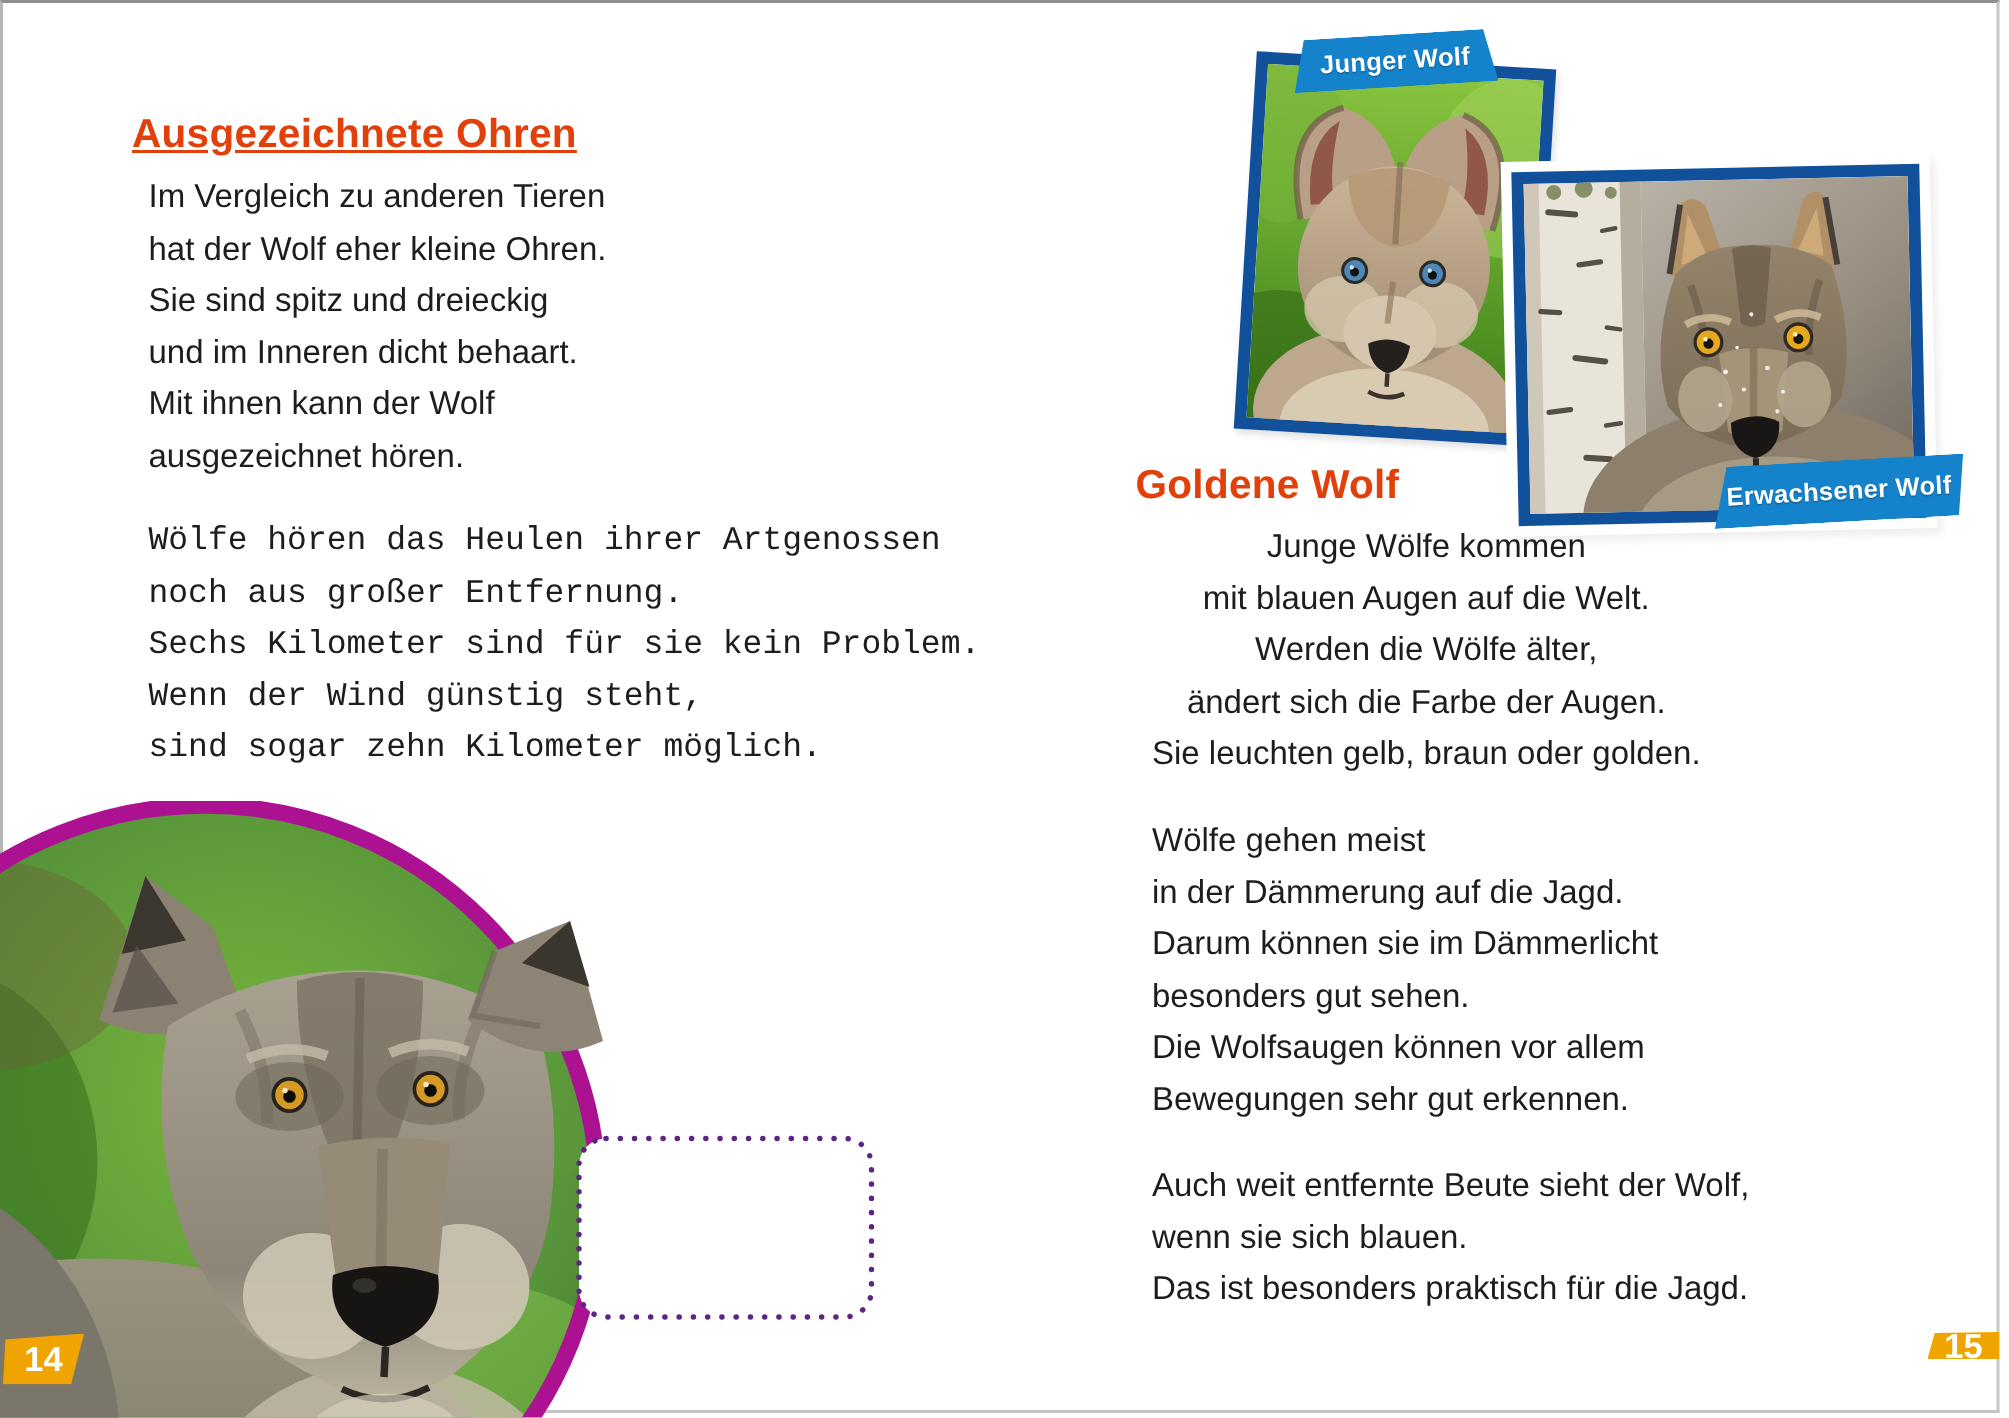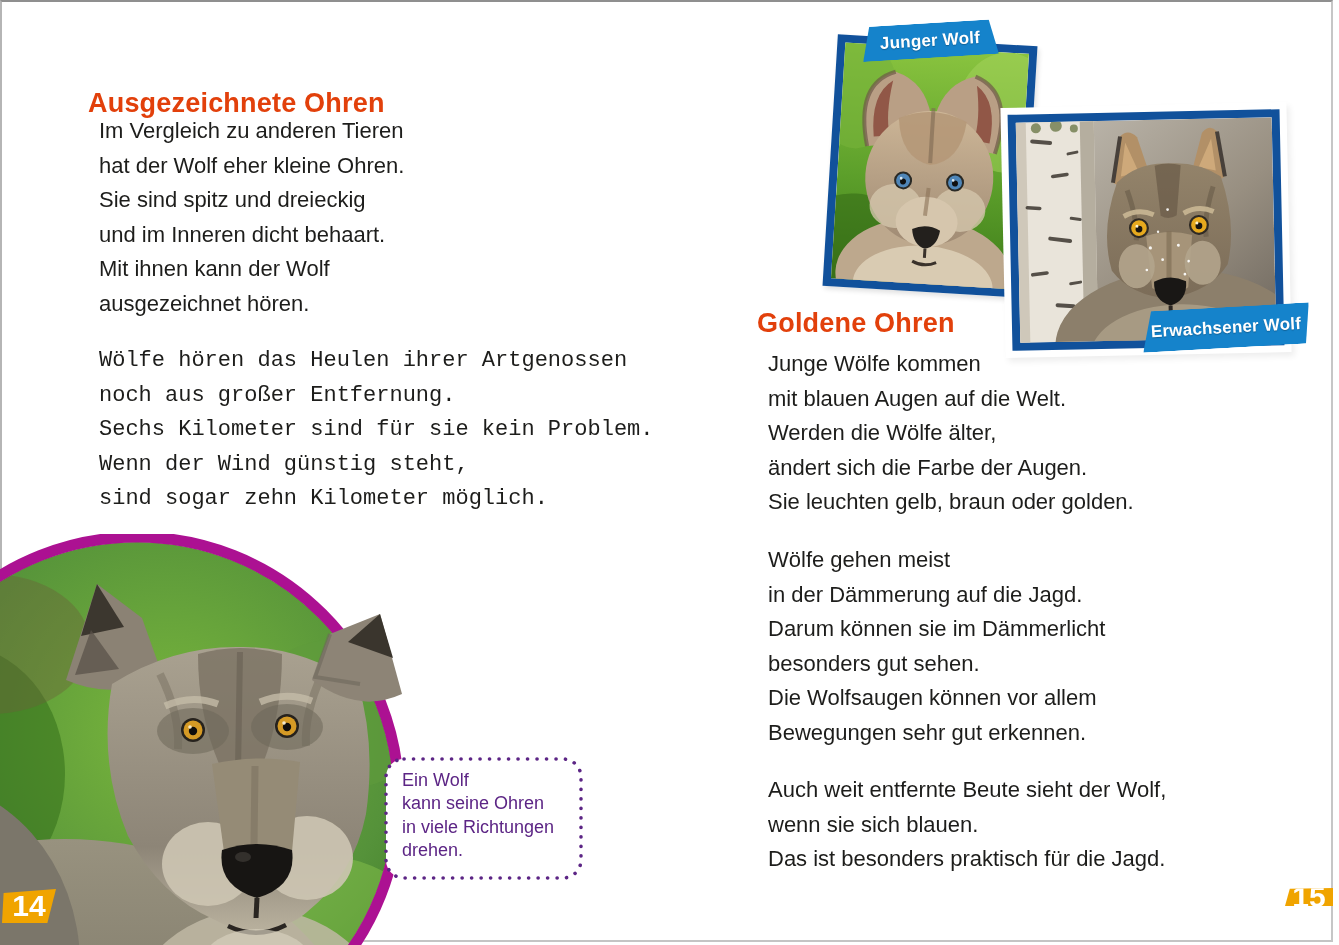--- a/index.html
+++ b/index.html
@@ -34,21 +34,21 @@
   }
   .bubble svg{position:absolute;left:0;top:0;}
   .bubble .bubble-text{
     position:absolute;left:19px;top:13px;width:170px;
     font-size:18px;line-height:23.4px;color:var(--bubble_purple,#5c2585);
     white-space:pre-line;font-weight:400;
   }
   
   .badge{
     position:absolute;background:var(--badge_orange,#f0a400);
-    color:#ffffff;font-weight:700;font-size:30px;
+    color:#ffffff;font-weight:700;font-size:23px;
     display:flex;align-items:center;justify-content:center;z-index:6;
   }
   #badge-14{left:2px;top:889px;width:54px;height:34px;
     clip-path:polygon(3% 12%, 100% 0%, 84% 100%, 0% 100%);}
   #badge-15{left:1285px;top:888px;width:48px;height:18px;
     clip-path:polygon(10% 4%, 100% 0%, 100% 100%, 0% 100%);}
   
   .photo-card{
     position:absolute;box-sizing:border-box;
     border:8px solid var(--frame_blue,#11519b);background:#fff;
@@ -76,21 +76,21 @@
   #banner-adult{
     left:1142px;top:307px;width:168px;height:41px;transform:rotate(-3.2deg);
     clip-path:polygon(6% 0%, 100% 0%, 97% 100%, 0% 100%);
   }
 </style>
 </head>
 <body>
 
 <div class="paper-edge"></div>
 
-<div class="heading" style="left:88px;top:88px;">Ausgezeichnete Ohren</div>
+<div class="heading" style="left:88px;top:74px;text-decoration:underline;">Ausgezeichnete Ohren</div>
 
 <div class="para" style="left:99px;top:114px;">Im Vergleich zu anderen Tieren
 hat der Wolf eher kleine Ohren.
 Sie sind spitz und dreieckig
 und im Inneren dicht behaart.
 Mit ihnen kann der Wolf
 ausgezeichnet hören.</div>
 
 <div class="para" style="left:99px;top:344px;font-family:Liberation Mono, monospace;">Wölfe hören das Heulen ihrer Artgenossen
 noch aus großer Entfernung.
@@ -177,24 +177,20 @@
 
   <path d="M520,80 L542,160 Q498,180 452,146 L470,100 Z" fill="#8d8476"></path>
   <path d="M520,80 L533,124 L488,108 Z" fill="#3a352d"></path>
   <path d="M470,100 L455,143 L500,150" fill="none" stroke="#6e675c" stroke-width="4" opacity="0.6"></path>
 </svg>
 
 <div class="bubble">
   <svg width="201" height="125" viewBox="0 0 201 125">
     <rect x="3" y="3" width="195" height="119" rx="18" fill="#ffffff" stroke="var(--bubble_purple,#5c2585)" stroke-width="3.6" stroke-dasharray="0.1 9.4" stroke-linecap="round"></rect>
   </svg>
-  <div class="bubble-text">Ein Wolf
-kann seine Ohren
-in viele Richtungen
-drehen.</div>
 </div>
 
 <div class="badge" id="badge-14">
   <span>14</span>
 </div>
 
 <div class="photo-card" id="card-young">
   <svg viewBox="0 0 184 236" preserveAspectRatio="none" aria-hidden="true">
     <defs>
       <linearGradient id="grassG" x1="0" y1="0" x2="0" y2="1">
@@ -330,23 +326,23 @@
   </svg>
 </div>
 
 <div class="banner" id="banner-young">
   <span>Junger Wolf</span>
 </div>
 <div class="banner" id="banner-adult">
   <span>Erwachsener Wolf</span>
 </div>
 
-<div class="heading" style="left:757px;top:308px;">Goldene Ohren</div>
-
-<div class="para" style="left:768px;top:347px;">Junge Wölfe kommen
+<div class="heading" style="left:757px;top:308px;">Goldene Wolf</div>
+
+<div class="para" style="left:768px;top:347px;text-align:center;">Junge Wölfe kommen
 mit blauen Augen auf die Welt.
 Werden die Wölfe älter,
 ändert sich die Farbe der Augen.
 Sie leuchten gelb, braun oder golden.</div>
 
 <div class="para" style="left:768px;top:543px;">Wölfe gehen meist
 in der Dämmerung auf die Jagd.
 Darum können sie im Dämmerlicht
 besonders gut sehen.
 Die Wolfsaugen können vor allem

